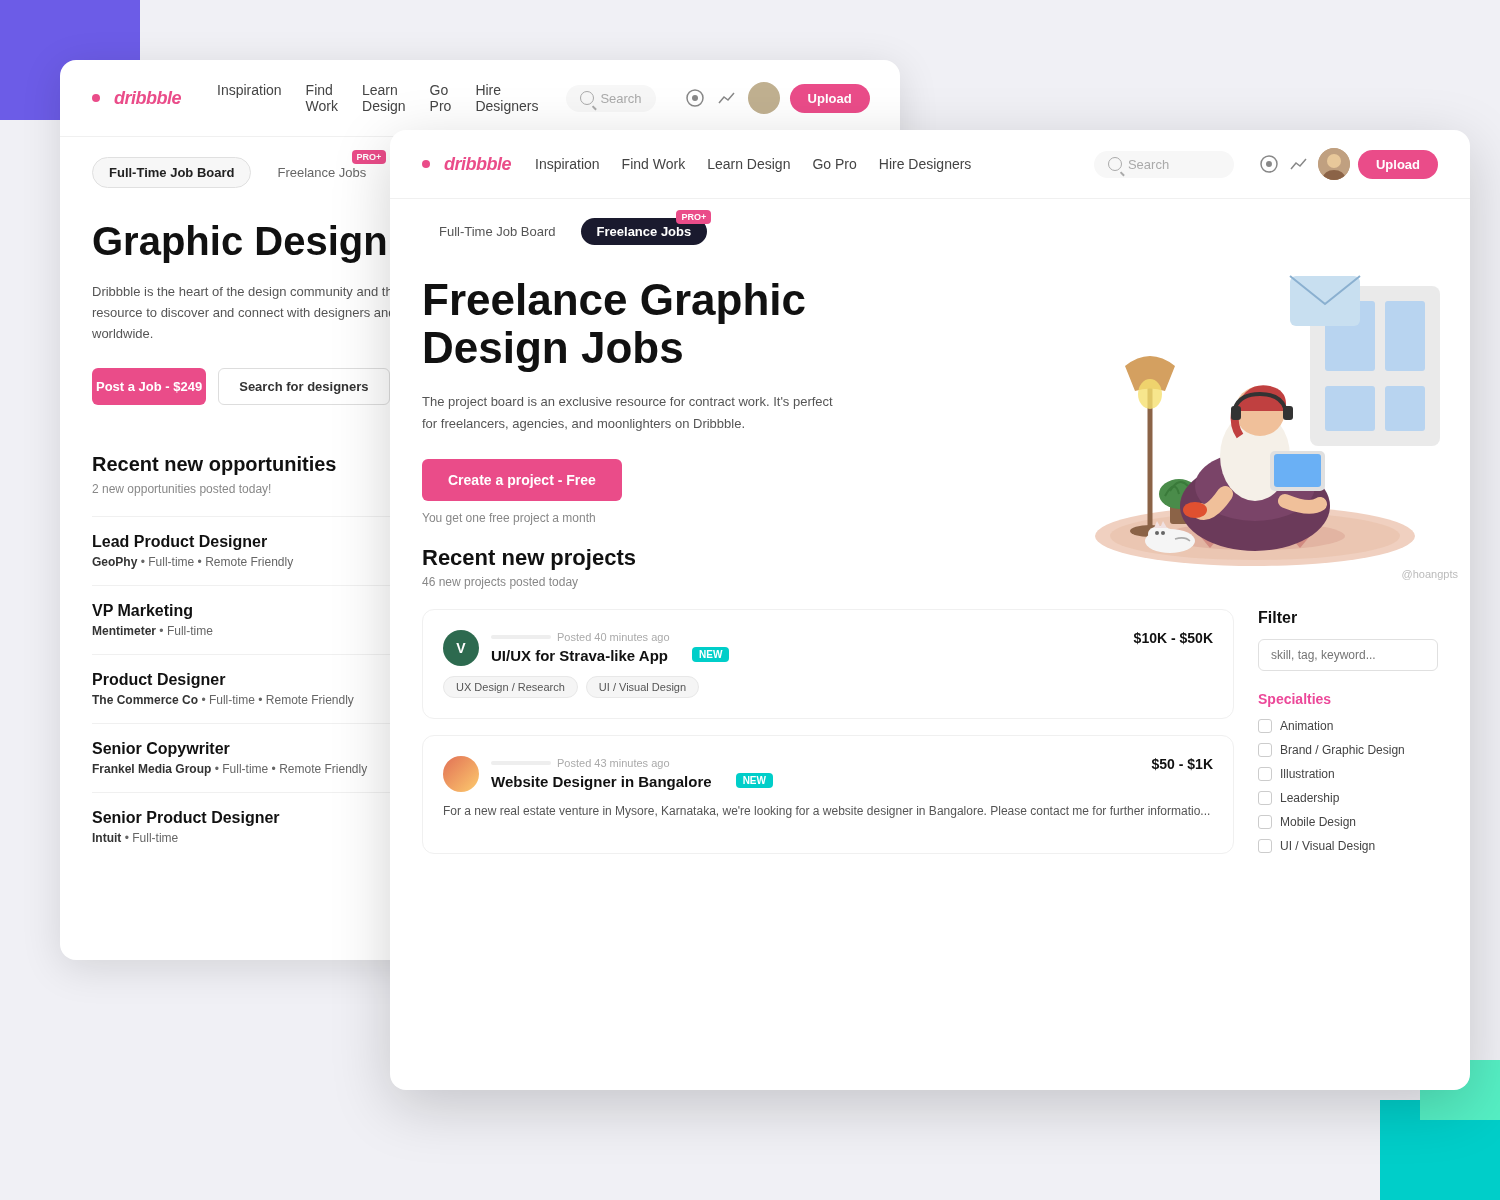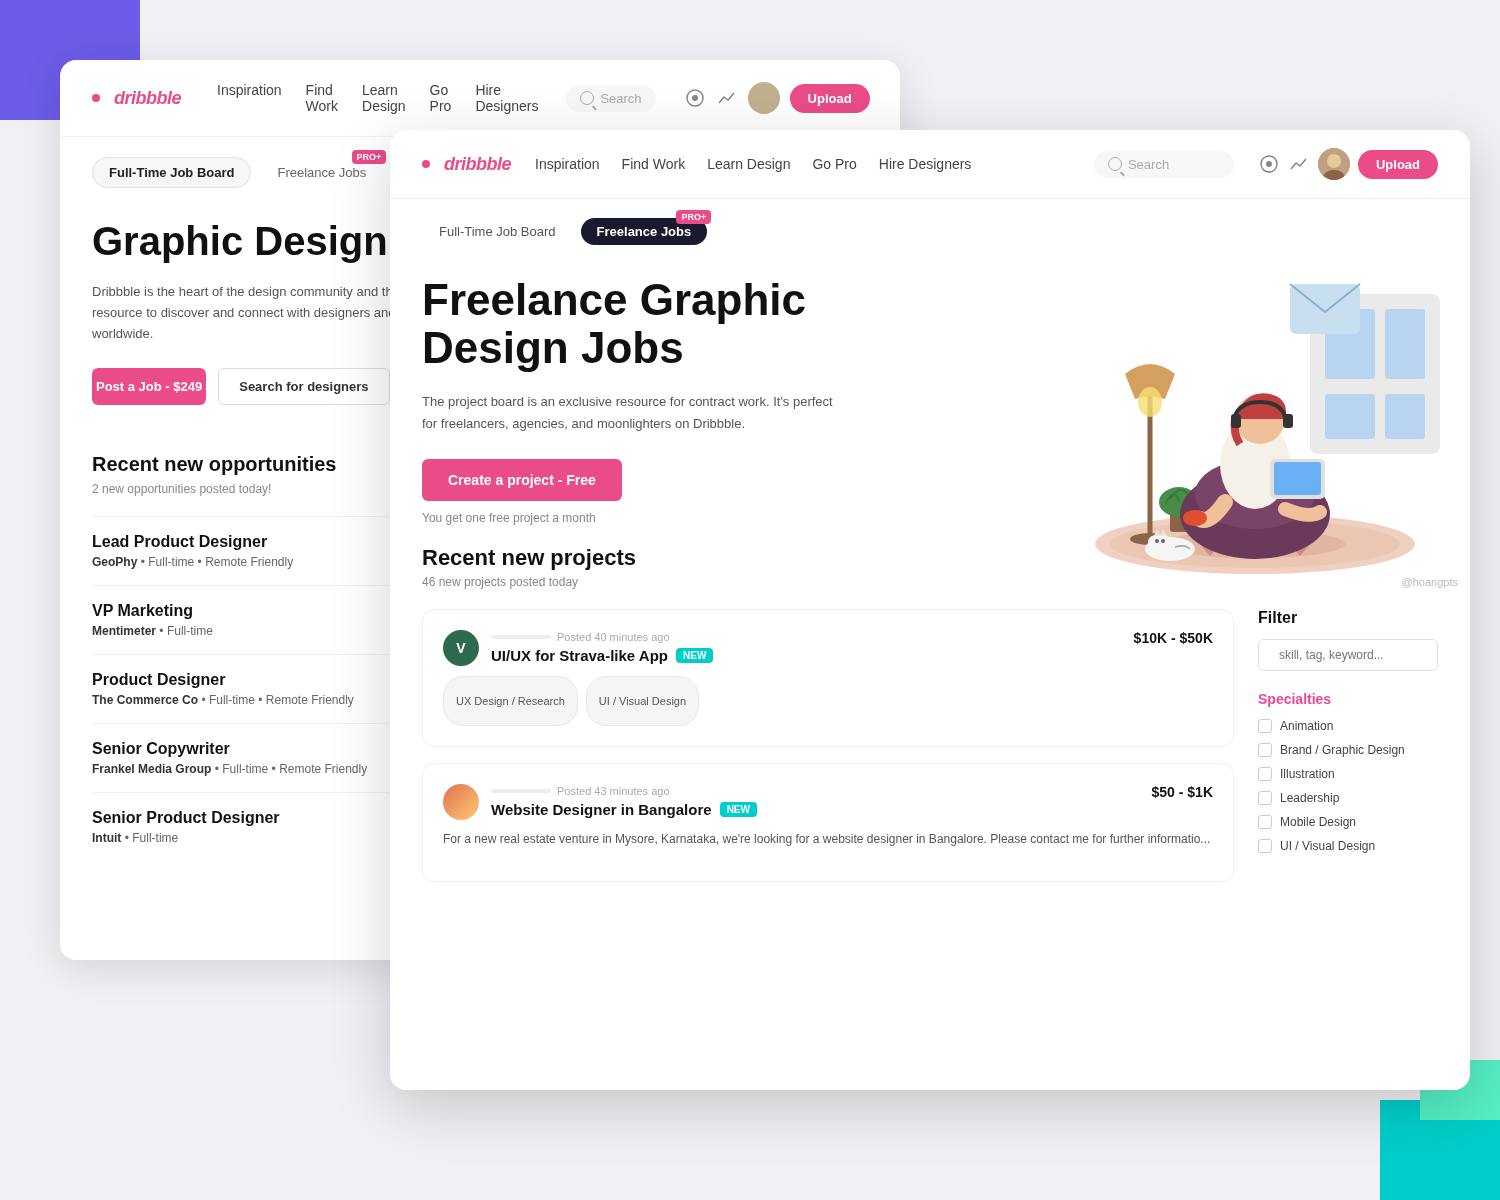--- a/index.html
+++ b/index.html
@@ -309,21 +309,21 @@
       margin-bottom: 10px;
       display: block;
     }
     .front-free-note {
       font-size: 12px;
       color: #888;
     }
 
     .front-hero-right {
       position: absolute;
-      right: 0; top: 8px;
+      right: 0; top: 0;
       width: 400px;
       height: 340px;
     }
 
     .credit {
       position: absolute;
       bottom: 6px; right: 12px;
       font-size: 11px;
       color: #bbb;
     }
@@ -391,22 +391,22 @@
       width: 60px; height: 4px;
       background: #eee;
       border-radius: 2px;
     }
     .meta-time {
       font-size: 11px;
       color: #aaa;
     }
     .project-title-row {
       display: flex;
-      align-items: center;
-      gap: 8px;
+      align-items: flex-start;
+      gap: 24px;
       margin-top: 4px;
     }
     .project-title {
       font-size: 15px;
       font-weight: 700;
       color: #111;
     }
     .new-badge {
       background: #00cec9;
       color: #fff;
@@ -428,41 +428,41 @@
     }
     .project-tags {
       display: flex;
       gap: 8px;
       flex-wrap: wrap;
     }
     .tag {
       background: #f5f5f5;
       border: 1px solid #e8e8e8;
       border-radius: 20px;
-      padding: 18px 12px;
+      padding: 4px 12px;
       font-size: 11px;
       color: #555;
     }
 
     
     .filter-sidebar {
       width: 180px;
       flex-shrink: 0;
     }
     .filter-title {
       font-size: 16px;
       font-weight: 700;
       color: #111;
       margin-bottom: 12px;
     }
     .filter-search {
       width: 100%;
       border: 1px solid #e0e0e0;
       border-radius: 6px;
-      padding: 8px 20px;
+      padding: 8px 12px;
       font-size: 12px;
       color: #aaa;
       margin-bottom: 20px;
       outline: none;
     }
     .specialties-title {
       font-size: 14px;
       font-weight: 700;
       color: #ec4899;
       margin-bottom: 12px;

